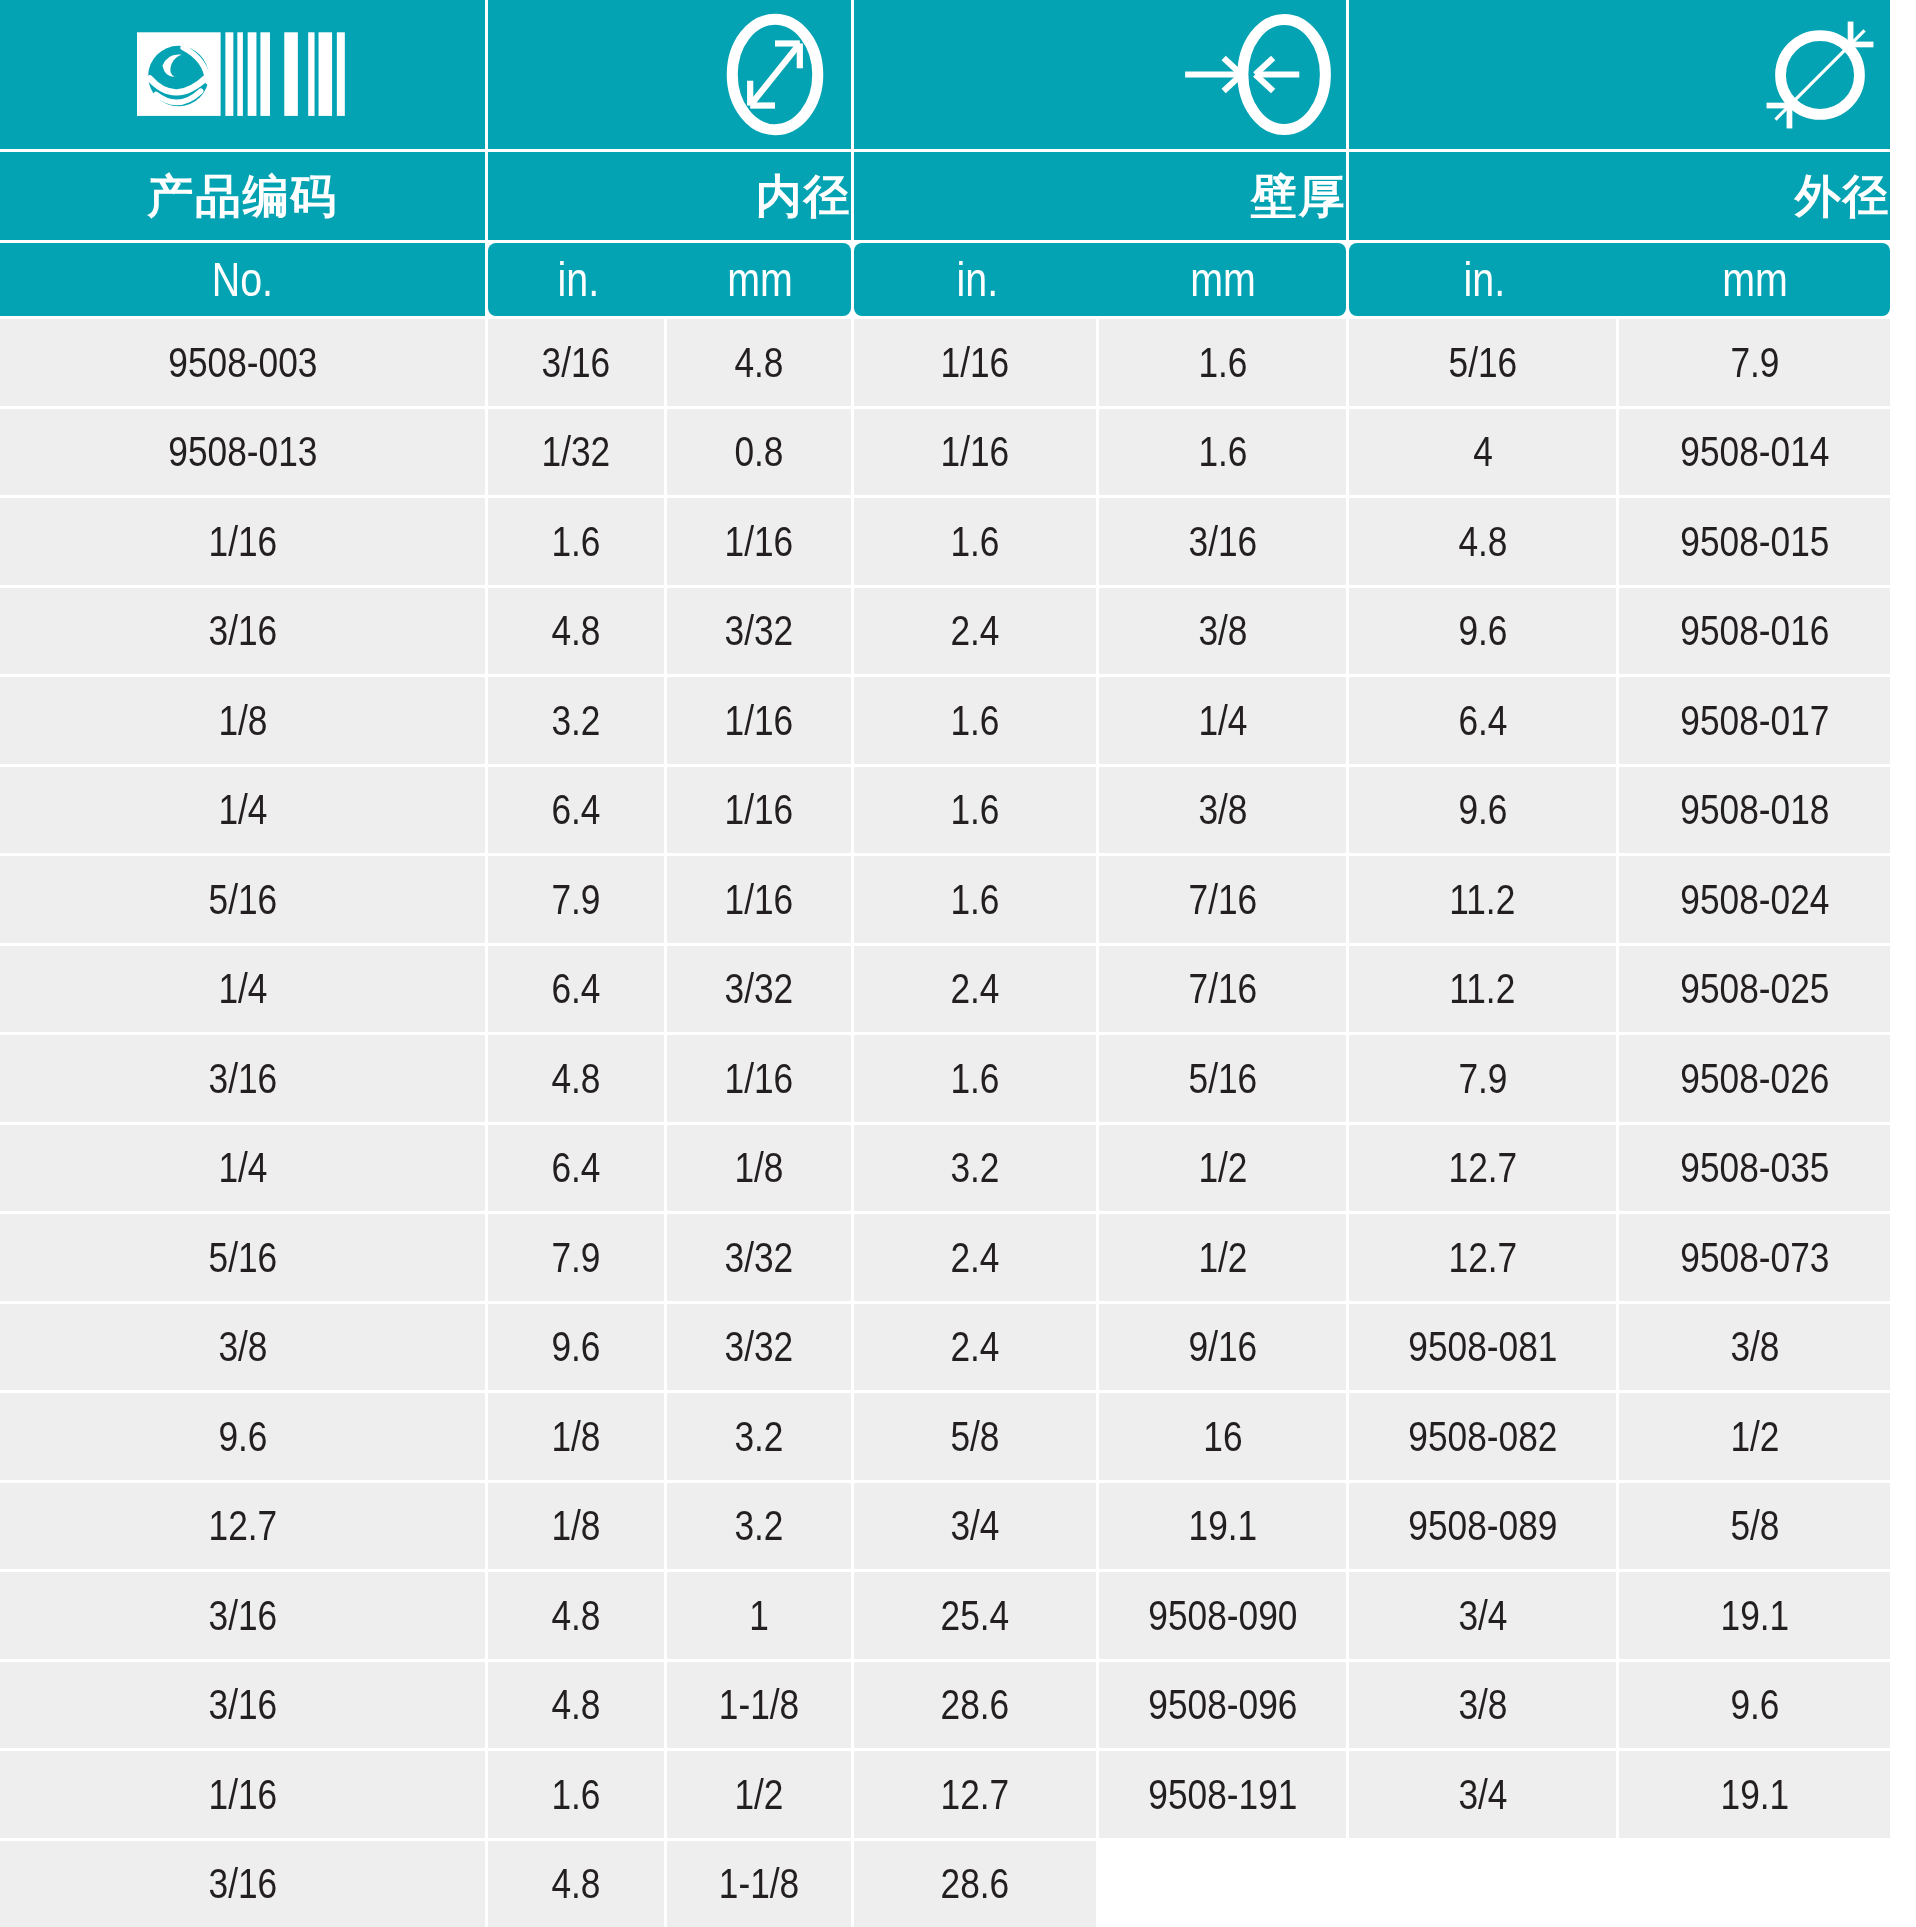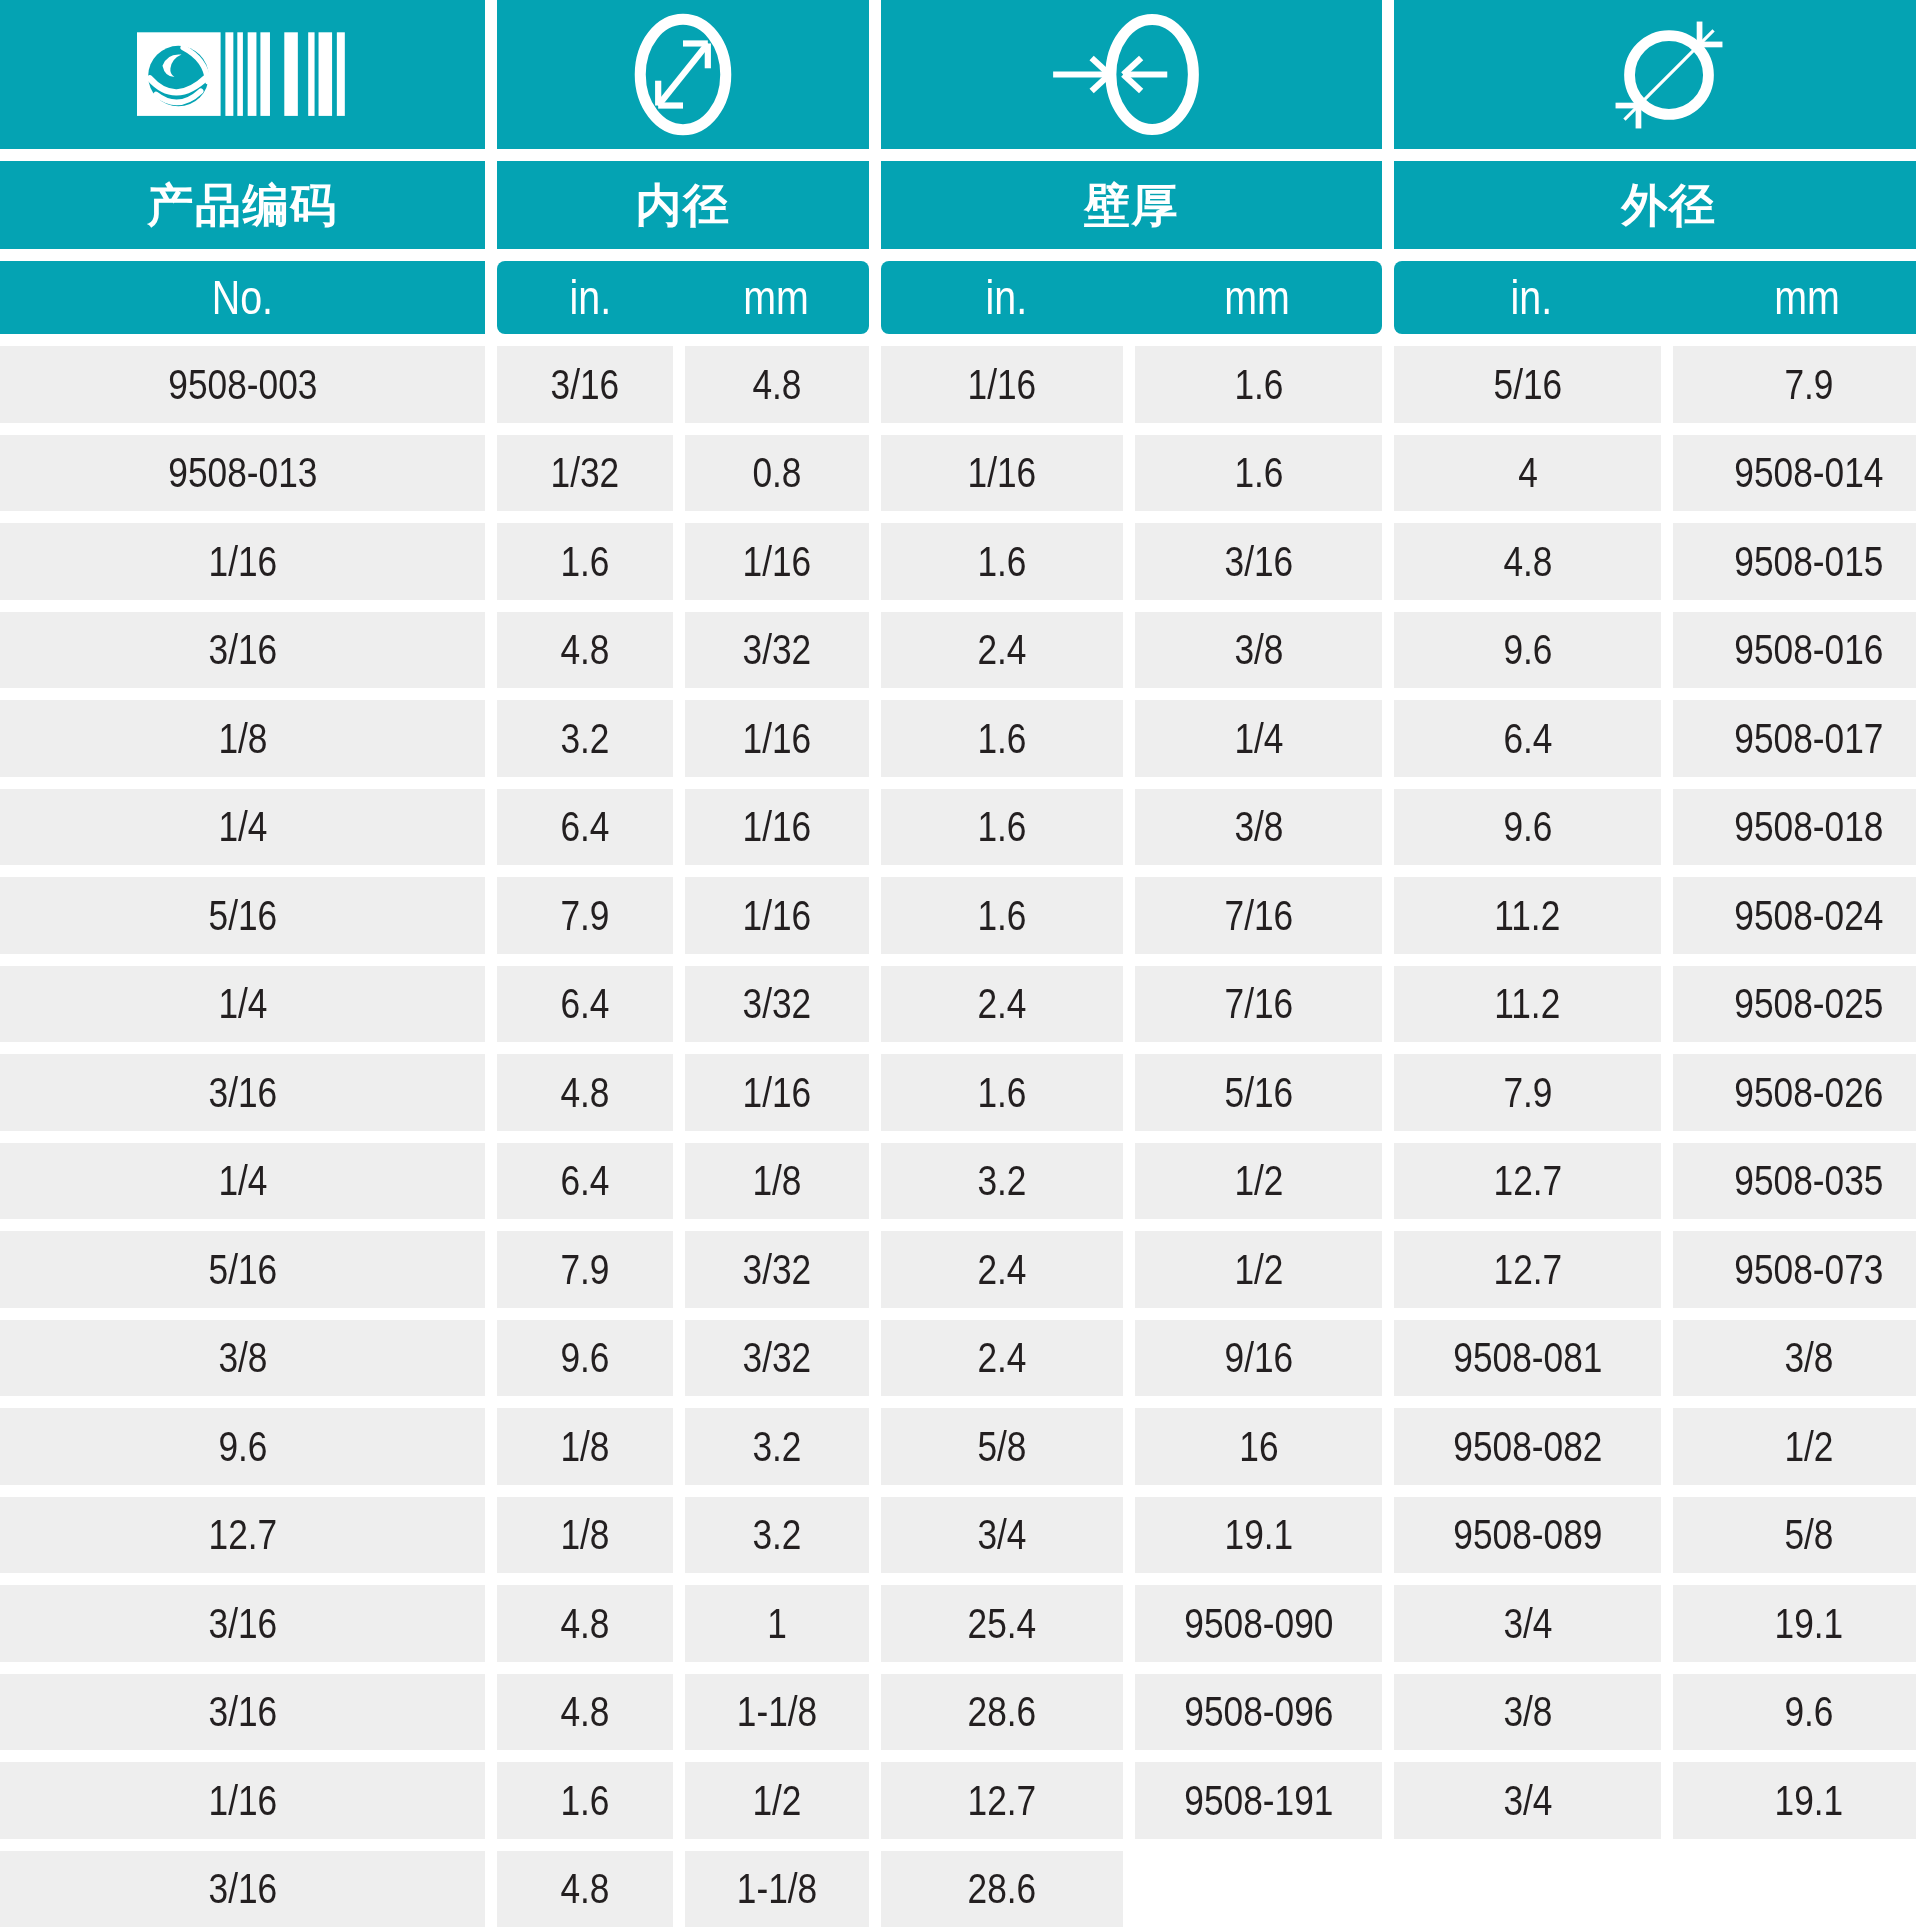--- a/index.html
+++ b/index.html
@@ -3,27 +3,27 @@
 <meta charset="utf-8">
 <style>
   html,body{margin:0;padding:0;background:#ffffff;}
   body{width:1916px;height:1927px;overflow:hidden;
        font-family:"Liberation Sans","DejaVu Sans",sans-serif;}
   .table{
     width:1916px;height:1927px;
     display:grid;
     grid-template-columns:485px 176px 184px 242px 247px 267px 271px;
     grid-template-rows:149px 88px 73px repeat(18,1fr);
-    gap:12px;
+    gap:3px;
     background:#ffffff;
   }
   .cell{display:flex;align-items:center;justify-content:center;}
   .teal{background:var(--teal);}
   .data{background:#eeeeee;color:#231f20;}
-  .span2{grid-column:span 2;}
+  .span2{grid-column:span 2;justify-content:flex-end;}
   
   .t{display:inline-block;transform:scaleX(0.82);transform-origin:center;
      white-space:nowrap;font-size:43px;line-height:1;}
   .sub .t{font-size:48px;color:#ffffff;}
   .cjk{font-size:46px;font-weight:700;color:#ffffff;letter-spacing:1.6px;line-height:1;}
   .units{justify-content:stretch;border-radius:8px;}
   .units .half{flex:1;display:flex;align-items:center;justify-content:center;}
   .icon-cell svg{display:block;}
 </style>
 </head>

